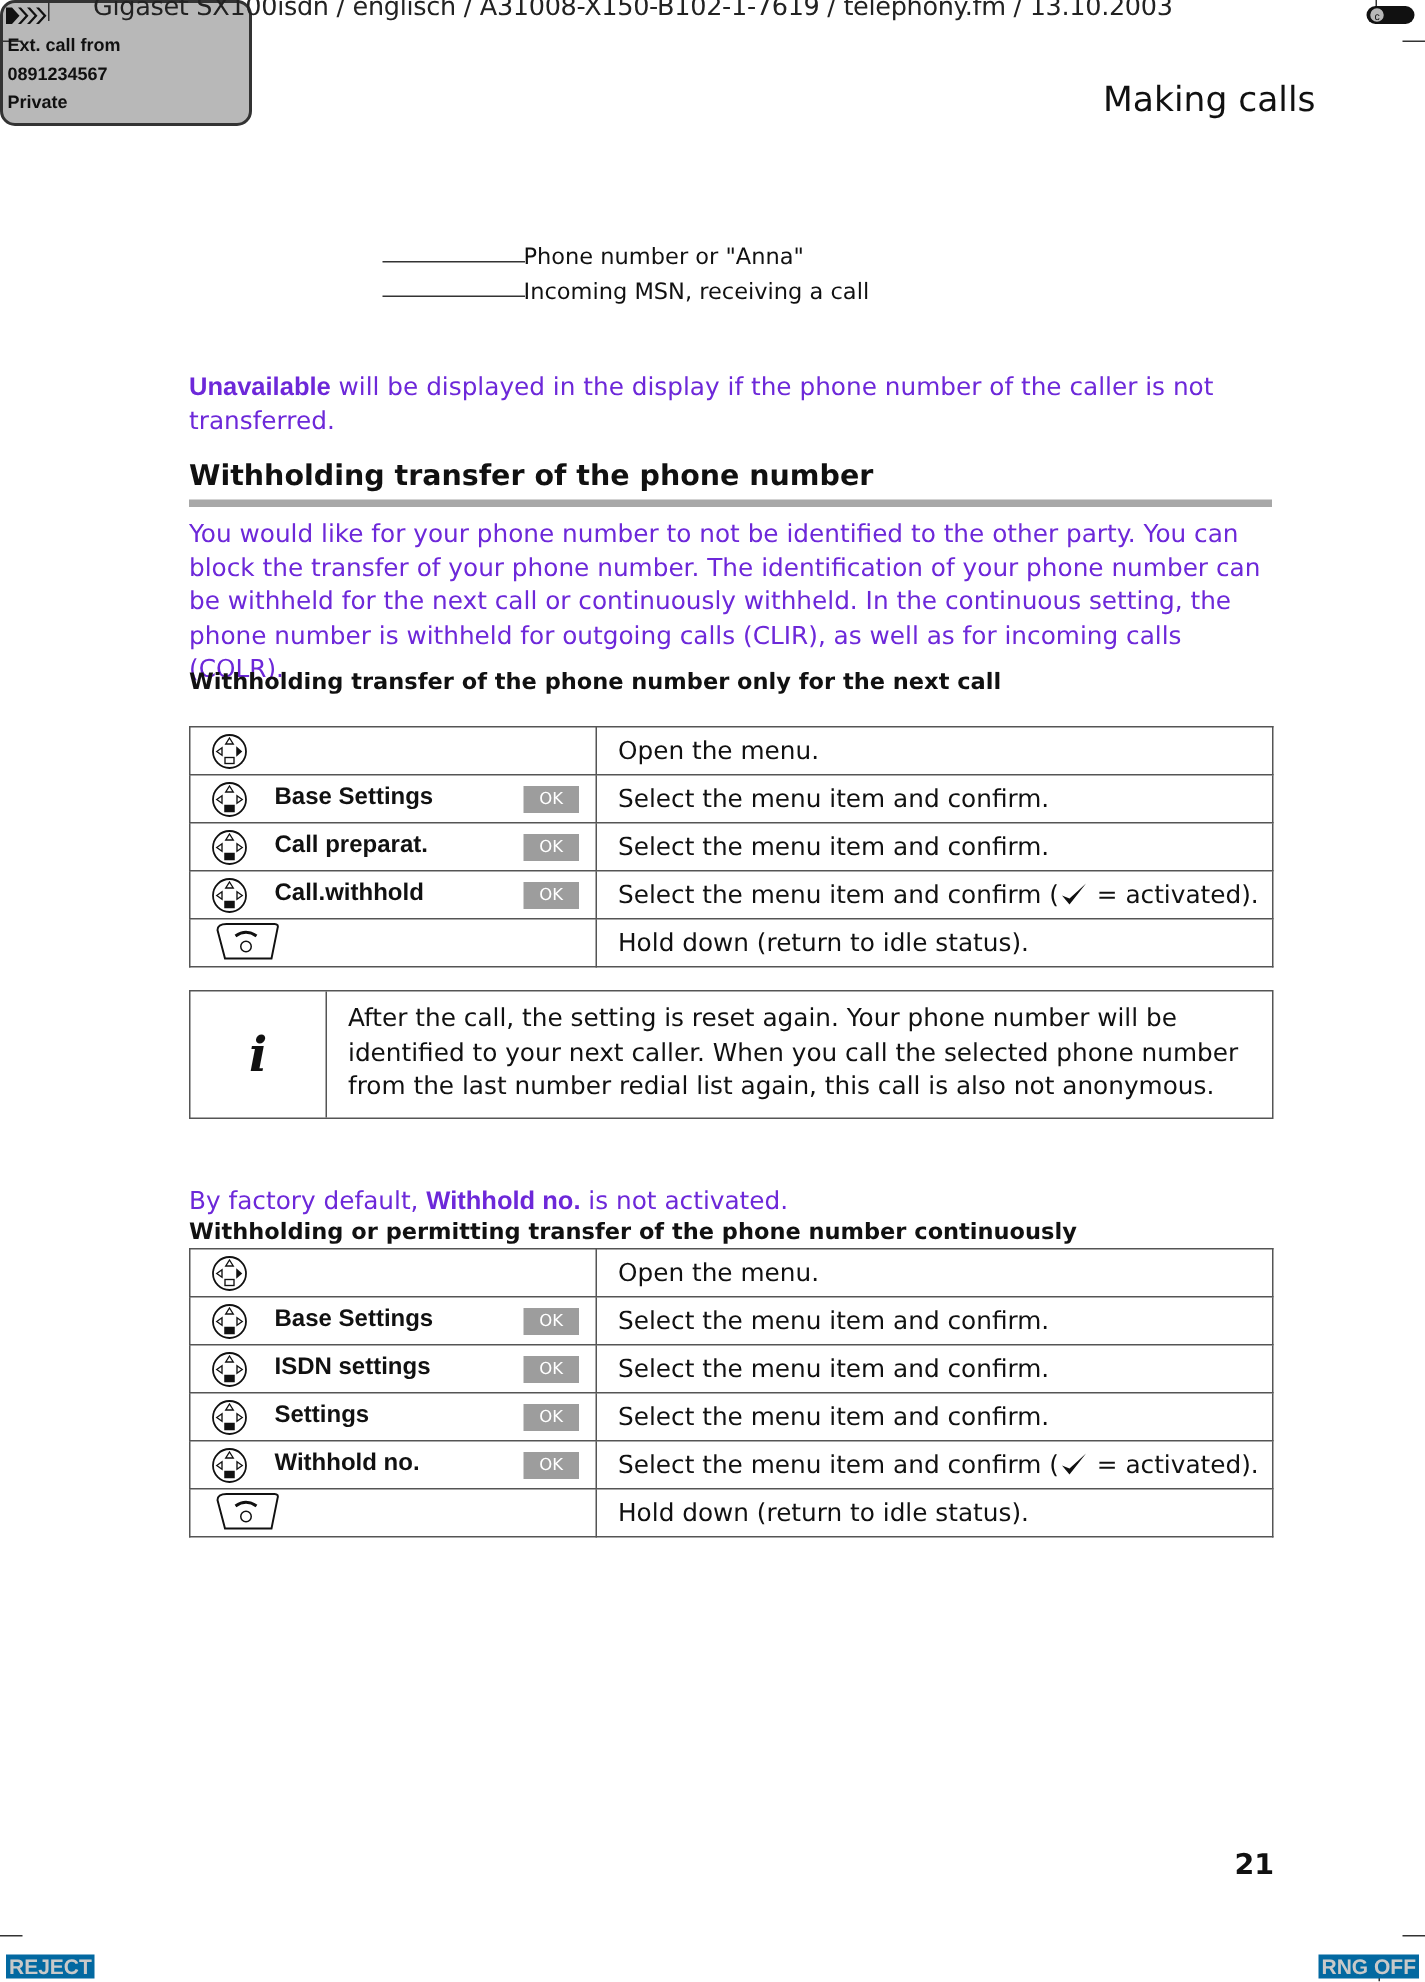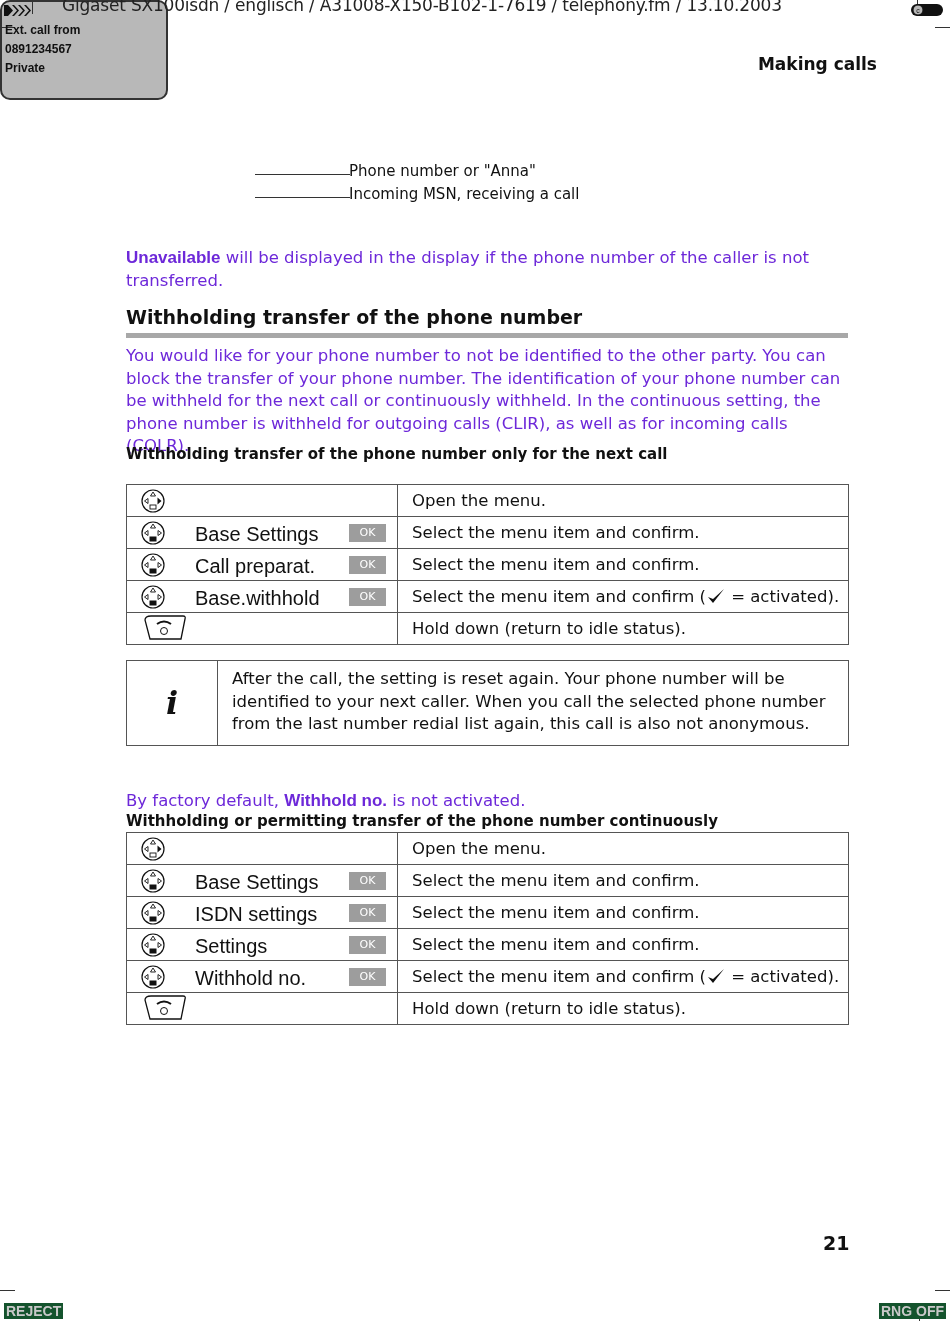--- a/index.html
+++ b/index.html
@@ -1,35 +1,35 @@
 <!DOCTYPE html>
 <html><head>
 <meta charset="utf-8">
 <style>
   html, body { margin:0; padding:0; background:#fff; }
   body { width:950px; height:1321px; position:relative; overflow:hidden; font-family:"DejaVu Sans", sans-serif; color:#111; }
   .abs { position:absolute; }
   .crop { position:absolute; background:#333; }
   .header-line { left:62px; top:-5px; font-size:17px; color:#222; white-space:nowrap; letter-spacing:-0.2px; }
-  .section-title { right:73px; top:54px; font-size:17px; font-weight:bold; }
-  .display { left:132px; top:127px; width:168px; height:100px; background:#b8b8b8; border:2px solid #333; border-radius:10px; box-sizing:border-box; font-family:"Liberation Sans", sans-serif; }
+  .section-title { right:73px; top:54px; font-size:23px; font-weight:normal; }
+  .display { left:132px; top:127px; width:168px; height:84px; background:#b8b8b8; border:2px solid #333; border-radius:10px; box-sizing:border-box; font-family:"Liberation Sans", sans-serif; }
   .display .l { position:absolute; left:5px; font-size:12px; font-weight:bold; color:#111; }
-  .display .sk { position:absolute; bottom:2px; font-size:14px; font-weight:bold; color:#c9c9c9; background:#14532d; padding:0 2px; }
+  .display .sk { position:absolute; bottom:2px; font-size:14px; font-weight:bold; color:#c9c9c9; background:#0369a1; padding:0 2px; }
   .callout-line { position:absolute; height:1px; background:#333; }
   .callout-text { font-size:15px; color:#111; white-space:nowrap; }
   .para { left:126px; width:725px; font-size:16.5px; line-height:22.5px; color:#6d28d9; }
   .h2 { left:126px; top:306px; font-size:19px; font-weight:bold; }
   .rule { left:126px; top:333px; width:722px; height:5px; background:#a8a8a8; }
   .h3 { left:126px; font-size:15px; font-weight:bold; }
   table.steps { position:absolute; left:126px; width:723px; border-collapse:collapse; }
   table.steps td { border:1px solid #555; height:31px; padding:0; font-size:16.5px; }
   table.steps td.c1 { width:270px; position:relative; }
   table.steps td.c2 { padding-left:14px;margin-top:47px; }
   .nav { position:absolute; left:14px; top:4px; width:24px; height:24px; }
-  .menu-label { position:absolute; left:68px; top:6px; font-family:"Liberation Sans", sans-serif; font-weight:normal; font-size:20px; }
+  .menu-label { position:absolute; left:56px; top:6px; font-family:"Liberation Sans", sans-serif; font-weight:bold; font-size:16px; }
   .ok { position:absolute; left:222px; top:7px; width:37px; height:18px; background:#9d9d9d; color:#fff; font-size:11px; text-align:center; line-height:18px; }
   .endkey { position:absolute; left:16px; top:2px; width:44px; height:26px; }
   .check { display:inline-block; vertical-align:-3px; }
   .info { position:absolute; left:126px; top:660px; width:721px; height:84px; border:1px solid #555; }
   .info .icon { position:absolute; left:0; top:0; width:90px; height:84px; border-right:1px solid #555; font-family:"DejaVu Serif", serif; font-style:italic; font-weight:bold; font-size:32px; text-align:center; line-height:84px; }
   .info .txt { position:absolute; left:105px; top:7px; width:610px; font-size:16.5px; line-height:22.5px; }
   .page-num { left:823px; top:1232px; font-size:19px; font-weight:bold; }
 </style>
 </head>
 <body>
@@ -118,21 +118,21 @@
       </tr>
       <tr>
         <td class="c1">
           <svg class="nav" viewBox="0 0 24 24">
             <circle cx="12" cy="12" r="11" fill="#fff" stroke="#111" stroke-width="1.2"></circle>
             <path d="M12 3 L14.5 7 L9.5 7 Z" fill="none" stroke="#111" stroke-width="0.9"></path>
             <path d="M3.5 12 L7 9.5 L7 14.5 Z" fill="none" stroke="#111" stroke-width="0.9"></path>
             <path d="M20.5 12 L17 9.5 L17 14.5 Z" fill="none" stroke="#111" stroke-width="0.9"></path>
             <rect x="8.5" y="15.5" width="7" height="5" fill="#111"></rect>
           </svg>
-          <span class="menu-label">Base.withhold</span>
+          <span class="menu-label">Call.withhold</span>
           <span class="ok">OK</span>
         </td>
         <td class="c2"><span>Select the menu item and confirm (</span><svg class="check" width="20" height="18" viewBox="0 0 20 18">
             <path d="M2 10 L7 16 L18 2 L7 12 Z" fill="#111"></path>
           </svg><span> = activated).</span></td>
       </tr>
       <tr>
         <td class="c1">
           <svg class="endkey" viewBox="0 0 44 26">
             <path d="M2 5 Q2 1 8 1 L40 1 Q43 1 42 4 L38 24 L7 24 Z" fill="#fff" stroke="#111" stroke-width="1.3"></path>

